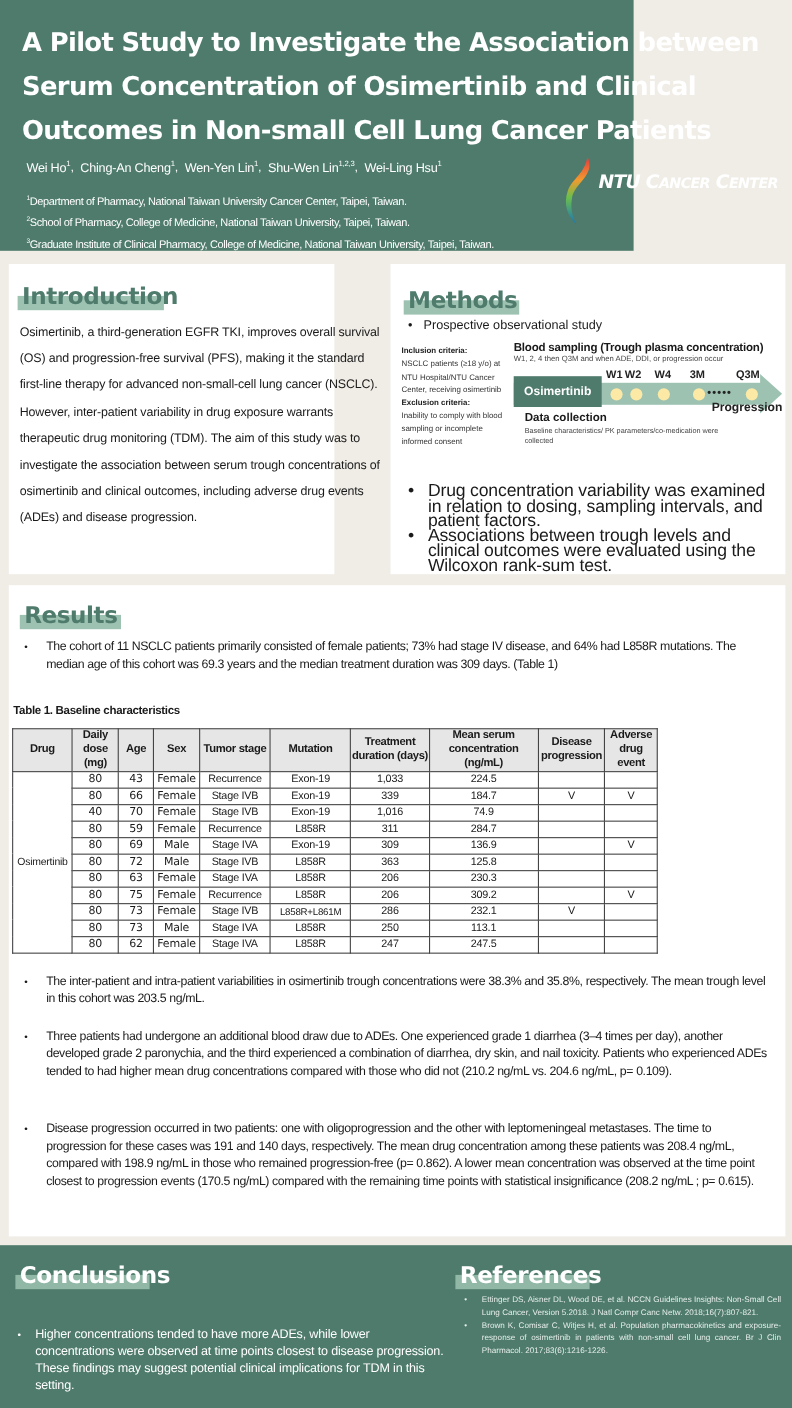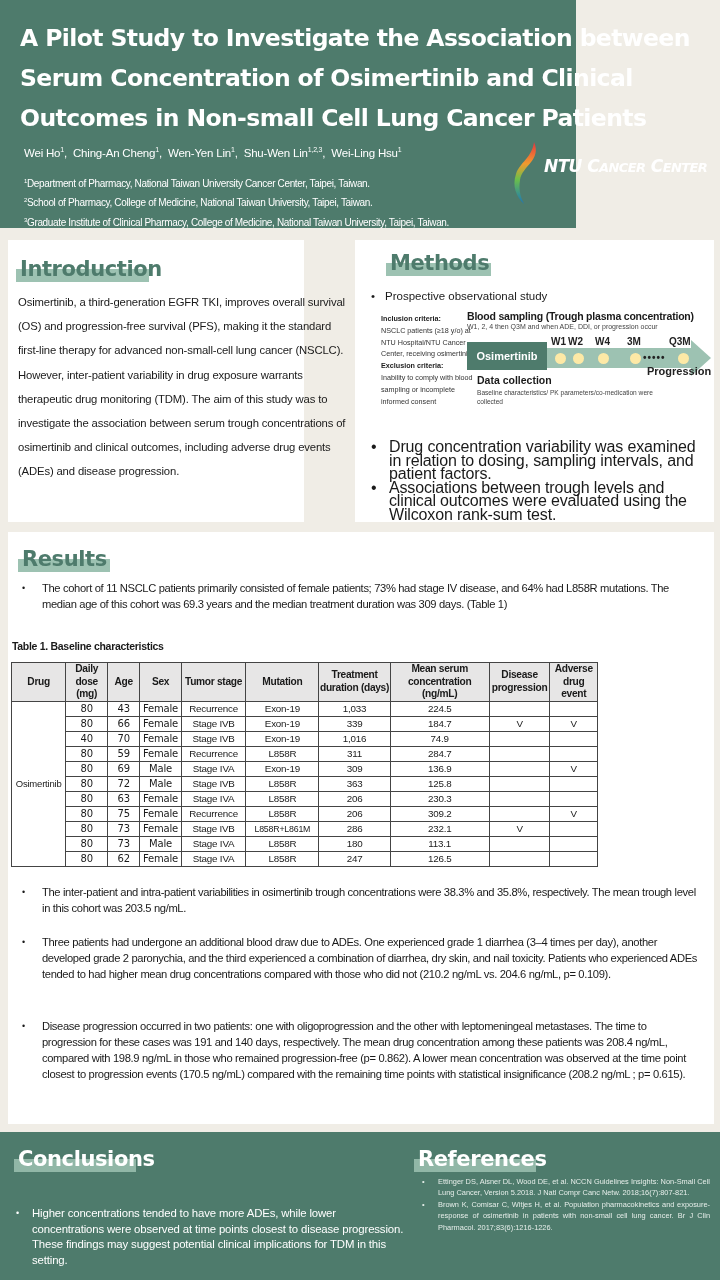--- a/index.html
+++ b/index.html
@@ -25,24 +25,24 @@
   .sec-head.dark .sec-bar { background: #9dc2b2; opacity: 0.85; }
   .sec-head.dark .sec-title { color: #ffffff; }
 
   
   .intro { left: 8px; top: 240px; width: 296px; height: 282px; }
   .intro .sec-head { left: 8px; top: 6px; width: 133px; }
   .intro-body { position: absolute; left: 10px; top: 50px; width: 330px; font-size: 11.3px; line-height: 24.2px; letter-spacing: -0.15px; }
 
   
   .methods { left: 355px; top: 240px; width: 359px; height: 282px; }
-  .methods .sec-head { left: 12px; top: 0; width: 105px; margin-left: 19px; }
+  .methods .sec-head { left: 12px; top: 10px; width: 105px; }
   .m-bullet1 { position: absolute; left: 16px; top: 50px; font-size: 11.5px; }
   .m-bullet1 .dot { display: inline-block; width: 14px; }
-  .incl { position: absolute; left: 10px; top: 73px; width: 95px; font-size: 7.2px; line-height: 11.8px; color: #333; margin-left: 16px; }
+  .incl { position: absolute; left: 10px; top: 73px; width: 95px; font-size: 7.2px; line-height: 11.8px; color: #333; }
   .incl b { color: #222; }
   .bs-title { position: absolute; left: 112px; top: 70px; font-size: 10.5px; font-weight: bold; letter-spacing: -0.2px; }
   .bs-sub { position: absolute; left: 112px; top: 83px; font-size: 7px; color: #444; }
   .timeline { position: absolute; left: 112px; top: 100px; width: 248px; height: 36px; }
   .arrow-body { position: absolute; left: 0; top: 8px; width: 226px; height: 20px; background: #9dc2b2; }
   .arrow-head { position: absolute; left: 224px; top: 0; width: 0; height: 0; border-top: 18px solid transparent; border-bottom: 18px solid transparent; border-left: 20px solid #9dc2b2; }
   .osi-box { position: absolute; left: 0; top: 2px; width: 80px; height: 28px; background: #4e7b6c; color: #fff; font-weight: bold; font-size: 11px; line-height: 28px; text-align: center; }
   .tp-dot { position: absolute; top: 13px; width: 11px; height: 11px; border-radius: 50%; background: #fde9a6; }
   .tp-label { position: absolute; top: -4px; font-size: 10px; font-weight: bold; color: #222; }
   .ellipsis { position: absolute; left: 176px; top: 12px; font-size: 10px; letter-spacing: 1px; color: #222; font-weight: bold; }
@@ -290,33 +290,33 @@
         <td class="small">232.1</td>
         <td class="small">V</td>
         <td class="small"></td>
       </tr>
       <tr>
         <td>80</td>
         <td>73</td>
         <td>Male</td>
         <td class="small">Stage IVA</td>
         <td class="small">L858R</td>
-        <td class="small">180</td>
+        <td class="small">250</td>
         <td class="small">113.1</td>
         <td class="small"></td>
         <td class="small"></td>
       </tr>
       <tr>
         <td>80</td>
         <td>62</td>
         <td>Female</td>
         <td class="small">Stage IVA</td>
         <td class="small">L858R</td>
         <td class="small">247</td>
-        <td class="small">126.5</td>
+        <td class="small">247.5</td>
         <td class="small"></td>
         <td class="small"></td>
       </tr>
     </tbody>
   </table>
 
   <ul class="r-list" style="top:352px">
     <li>The inter-patient and intra-patient variabilities in osimertinib trough concentrations were 38.3% and 35.8%, respectively. The mean trough level in this cohort was 203.5 ng/mL.</li>
   </ul>
   <ul class="r-list" style="top:402px">

